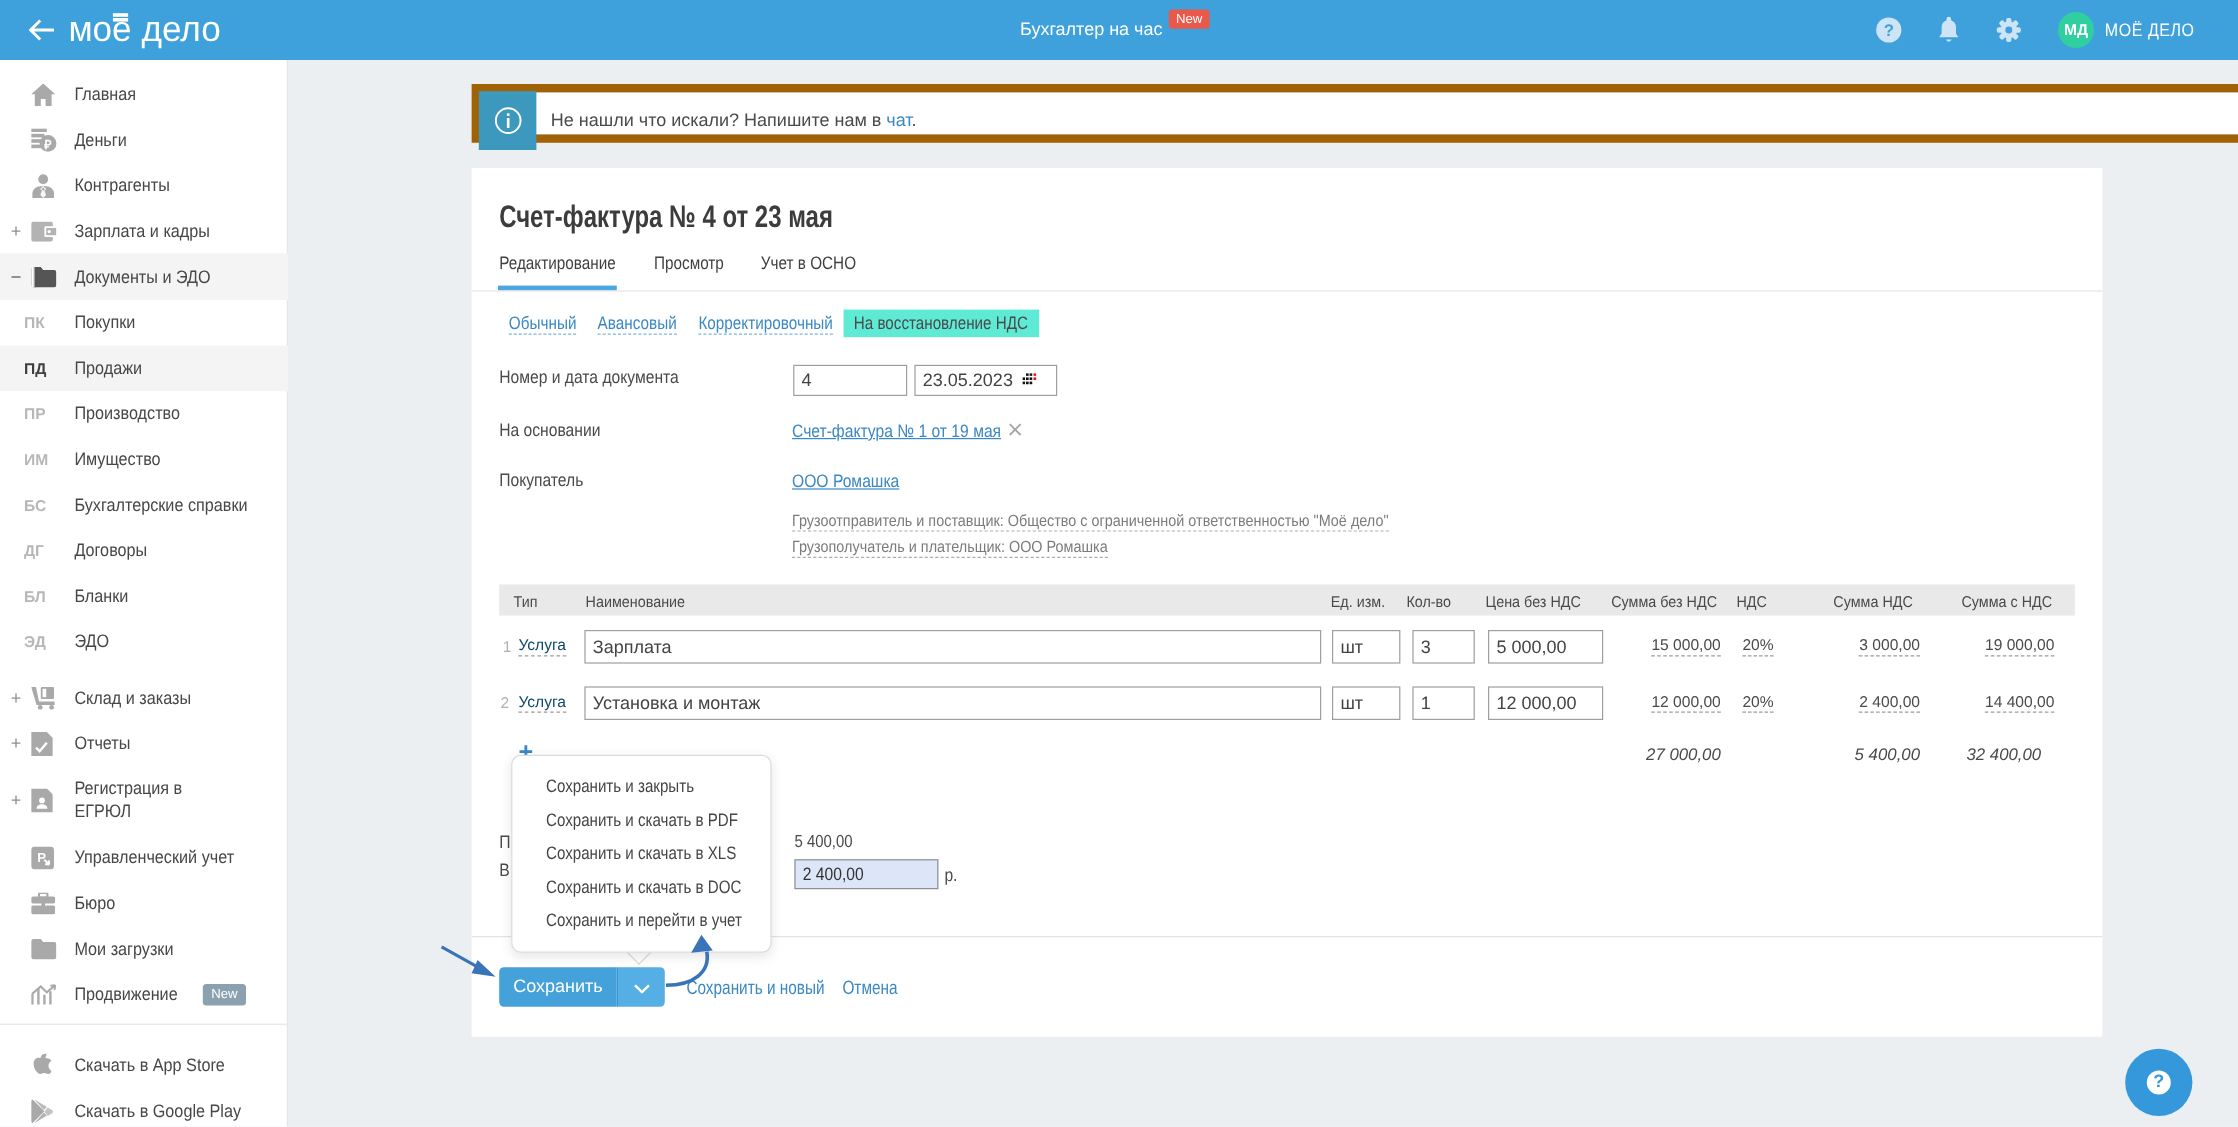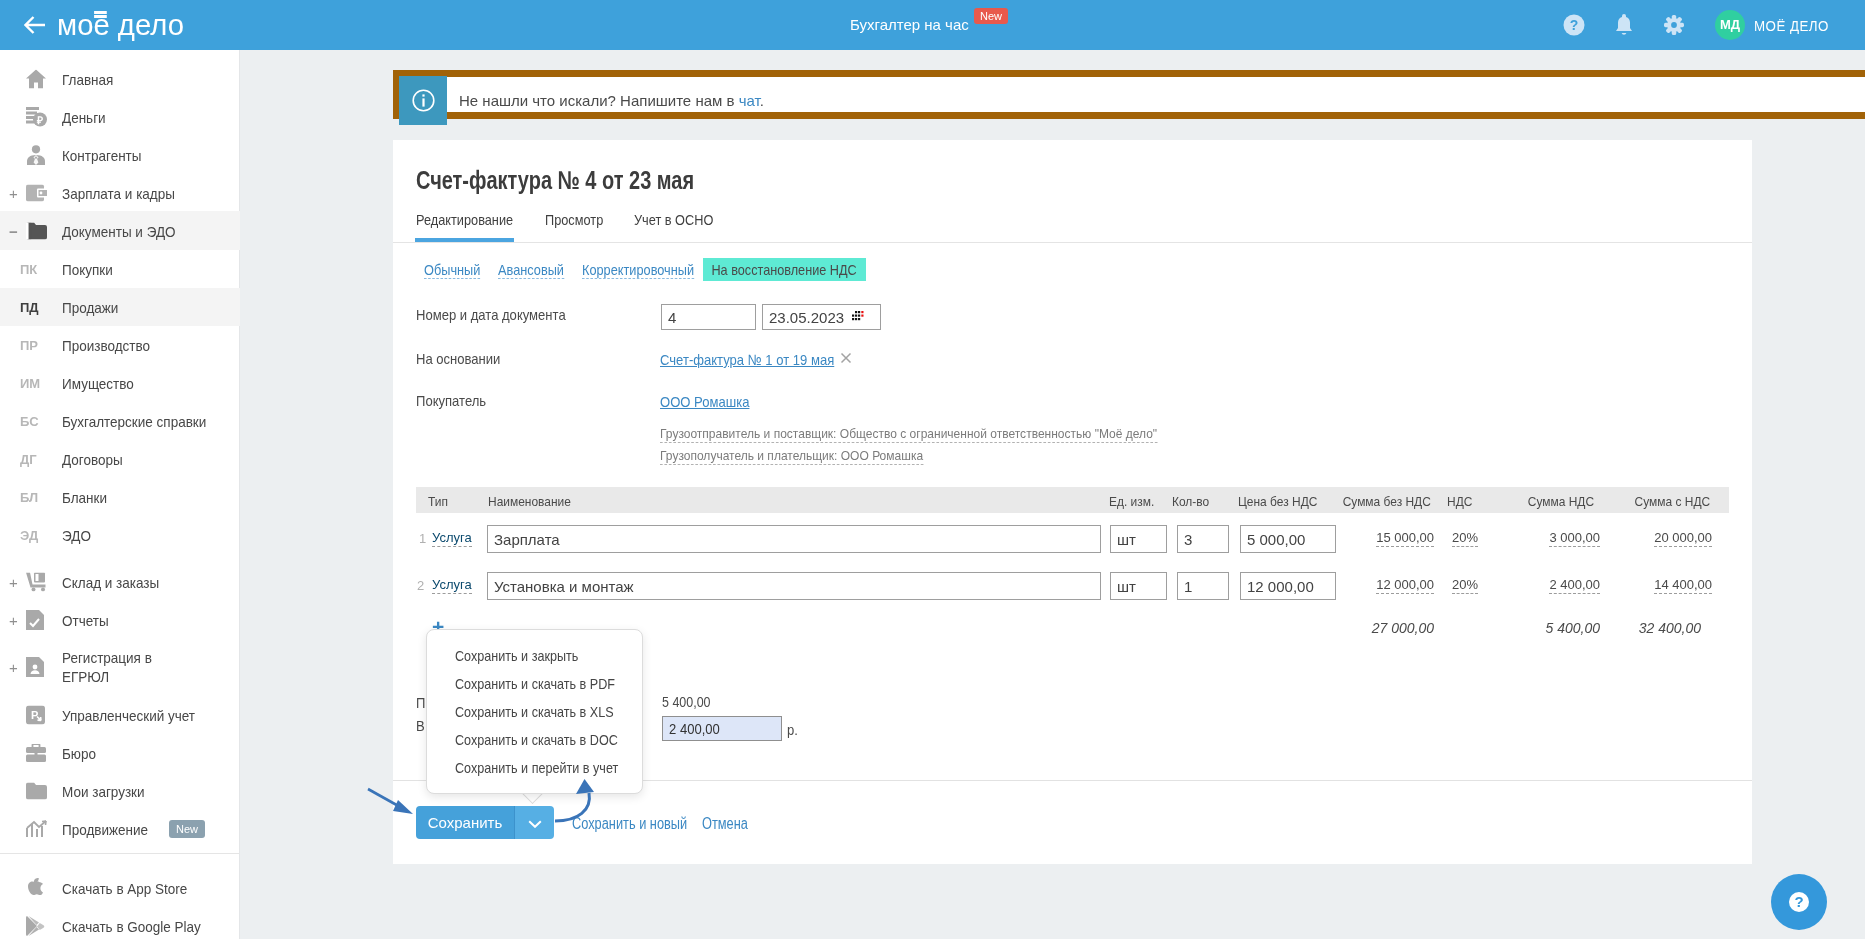--- a/index.html
+++ b/index.html
@@ -362,21 +362,21 @@
 
 <div class="rowIdx" style="left:419px;top:531px">1</div>
 <div class="svc" style="left:432px;top:530px">Услуга</div>
 <div class="inp" style="left:487px;top:525px;width:614px;height:28px">Зарплата</div>
 <div class="inp" style="left:1110px;top:525px;width:57px;height:28px">шт</div>
 <div class="inp" style="left:1177px;top:525px;width:52px;height:28px">3</div>
 <div class="inp" style="left:1240px;top:525px;width:96px;height:28px">5 000,00</div>
 <div class="num" style="right:431px;top:530px"><i>15 000,00</i></div>
 <div class="num" style="left:1452px;top:530px"><i>20%</i></div>
 <div class="num" style="right:265px;top:530px"><i>3 000,00</i></div>
-<div class="num" style="right:153px;top:530px"><i>20 000,00</i></div>
+<div class="num" style="right:153px;top:530px"><i>19 000,00</i></div>
 
 <div class="rowIdx" style="left:417px;top:578px">2</div>
 <div class="svc" style="left:432px;top:577px">Услуга</div>
 <div class="inp" style="left:487px;top:572px;width:614px;height:28px">Установка и монтаж</div>
 <div class="inp" style="left:1110px;top:572px;width:57px;height:28px">шт</div>
 <div class="inp" style="left:1177px;top:572px;width:52px;height:28px">1</div>
 <div class="inp" style="left:1240px;top:572px;width:96px;height:28px">12 000,00</div>
 <div class="num" style="right:431px;top:577px"><i>12 000,00</i></div>
 <div class="num" style="left:1452px;top:577px"><i>20%</i></div>
 <div class="num" style="right:265px;top:577px"><i>2 400,00</i></div>

